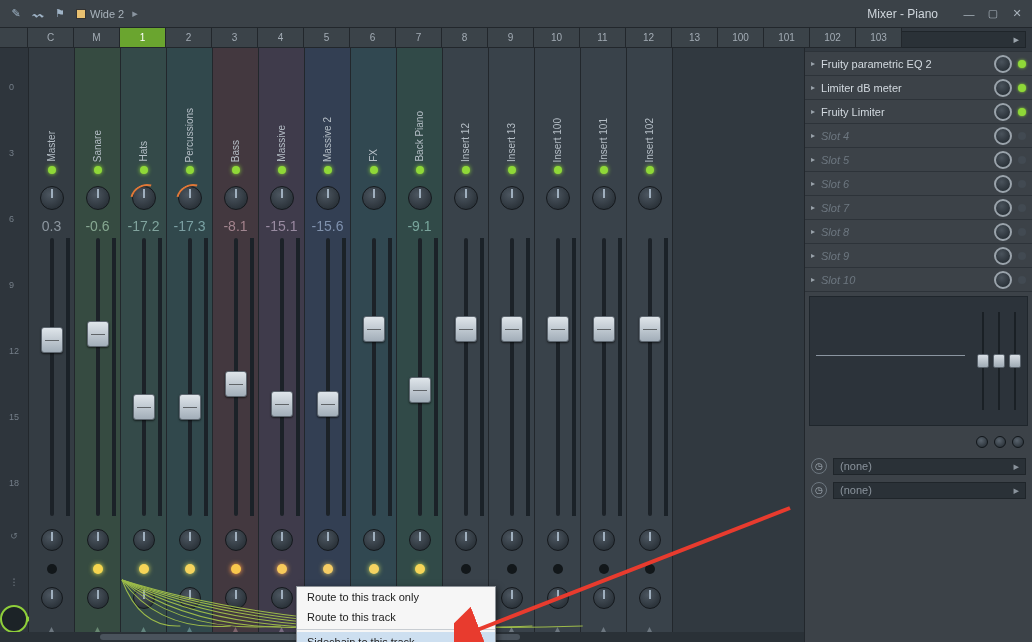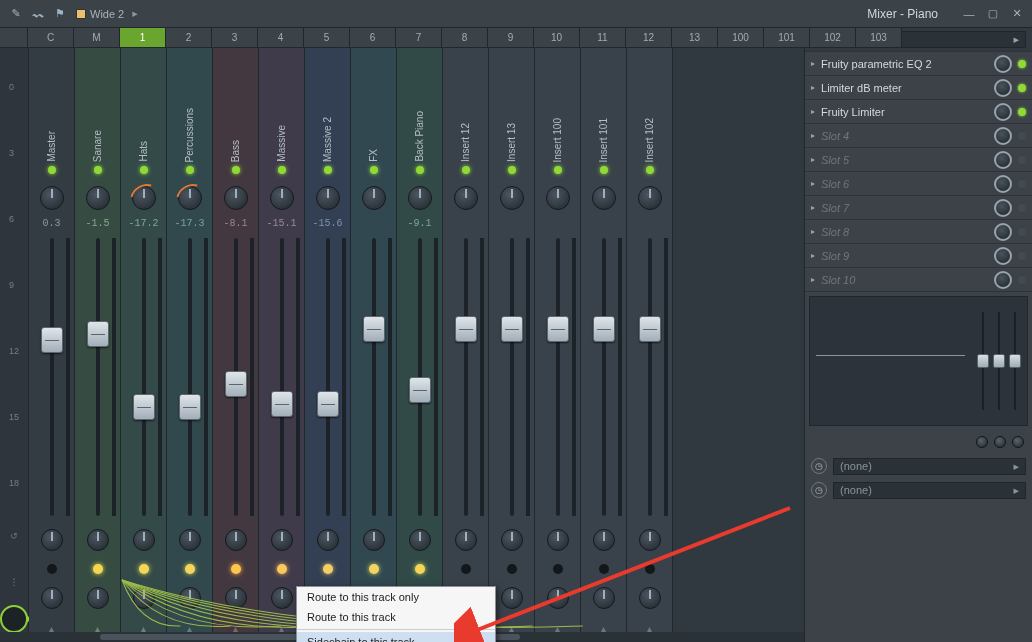--- a/index.html
+++ b/index.html
@@ -32,21 +32,21 @@
 .track .vname { writing-mode: vertical-rl; transform: rotate(180deg); font-size: 10px; color: #b5bec6; }
 .track .sel-indicator { position: absolute; top: 4px; width: 30px; height: 110px; border: 1px solid #c6ef50; background: rgba(198,239,80,0.12); }
 .track .mute-led { width: 8px; height: 8px; border-radius: 50%; background: #2a342a; margin-top: 4px; }
 .track .mute-led.on { background: #8fd838; box-shadow: 0 0 4px #8fd838; }
 
 .track .pan-row { height: 40px; width: 100%; display: flex; justify-content: center; align-items: center; }
 .knob { width: 24px; height: 24px; border-radius: 50%; background: radial-gradient(circle at 40% 35%, #4c5660, #1f262c); border: 1px solid #15191d; position: relative; }
 .knob::after { content: ""; position: absolute; left: 50%; top: 2px; width: 2px; height: 9px; background: #9fafbe; transform-origin: 50% 10px; transform: translateX(-50%) rotate(var(--rot,0deg)); }
 .knob.a-accent::before { content: ""; position: absolute; left: -3px; top: -3px; width: 30px; height: 30px; border-radius: 50%; border: 2px solid transparent; border-top-color: #e07838; transform: rotate(-30deg); }
 
-.track .db { font-size: 10px; color: #8d97a0; height: 14px; font-family: Liberation Mono, monospace; }
+.track .db { font-size: 14px; color: #8d97a0; height: 14px; }
 
 .track .fader-area { flex: 1; width: 100%; position: relative; display: flex; justify-content: center; align-items: center; padding: 6px 0; }
 .fader-track { width: 4px; height: 100%; background: linear-gradient(#1c2228,#1c2228); border-radius: 2px; position: relative; }
 .fader-cap { position: absolute; left: 50%; transform: translateX(-50%); width: 22px; height: 26px; background: linear-gradient(#dfe5ea,#a2aeb9); border: 1px solid #5e6770; border-radius: 3px; box-shadow: 0 1px 2px rgba(0,0,0,.6); }
 .fader-cap.selected { background: linear-gradient(#cdf05e,#8cc42c); border-color: #5a8116; }
 .fader-cap::after { content: ""; position: absolute; left: 3px; right: 3px; top: 50%; height: 1px; background: rgba(0,0,0,.5); }
 
 .track .meter { position: absolute; right: 4px; top: 6px; bottom: 6px; width: 4px; background: #1b2228; }
 .track .meter .fill { position: absolute; left: 0; right: 0; bottom: 0; background: linear-gradient(#8ed43b,#6aa52f); }
 
@@ -215,21 +215,21 @@
         <div class="track">
     <div class="tint" style="background:#6eae55"></div>
     <div class="name-area">
 
       <span class="vname">Sanare</span>
       <span class="mute-led on"></span>
     </div>
     <div class="pan-row">
             <div class="knob "></div>
           </div>
-    <div class="db">-1.5</div>
+    <div class="db">-0.6</div>
     <div class="fader-area">
       <div class="fader-track">
         <div class="fader-cap " style="top:30%"></div>
       </div>
       <div class="meter">
               <div class="fill" style="height:0%"></div>
             </div>
     </div>
     <div class="bottom">
       <div class="knob fx-knob"></div>

